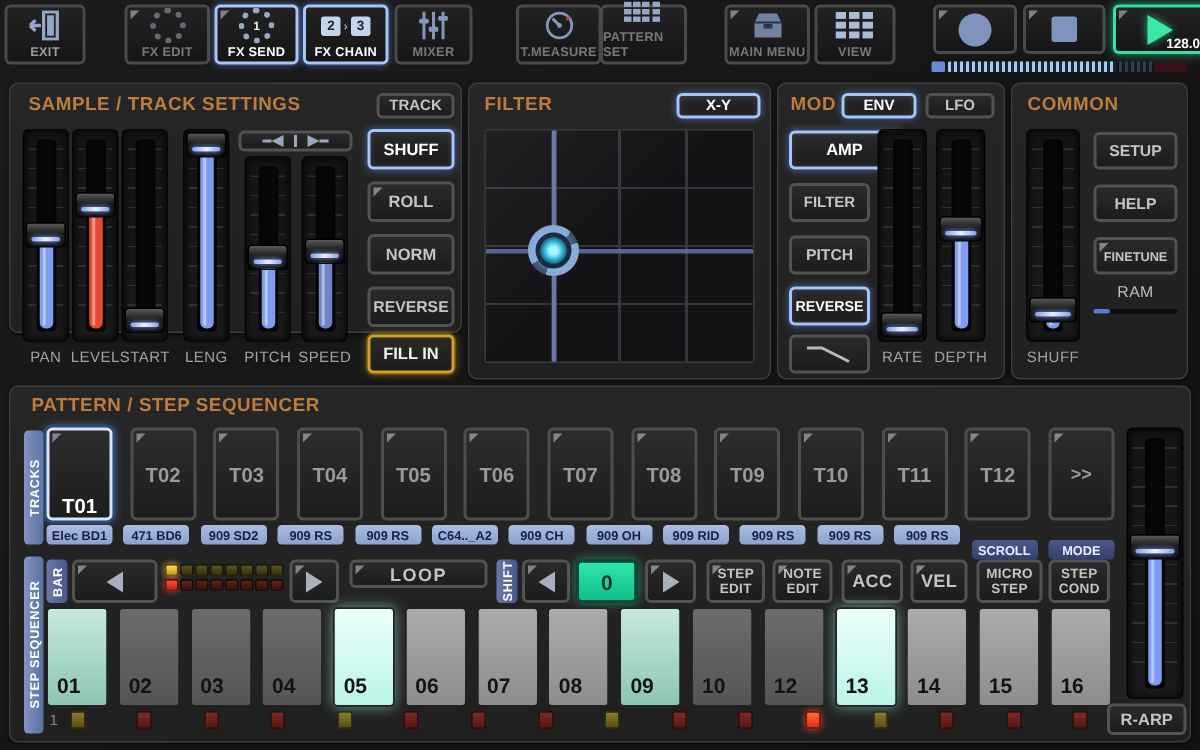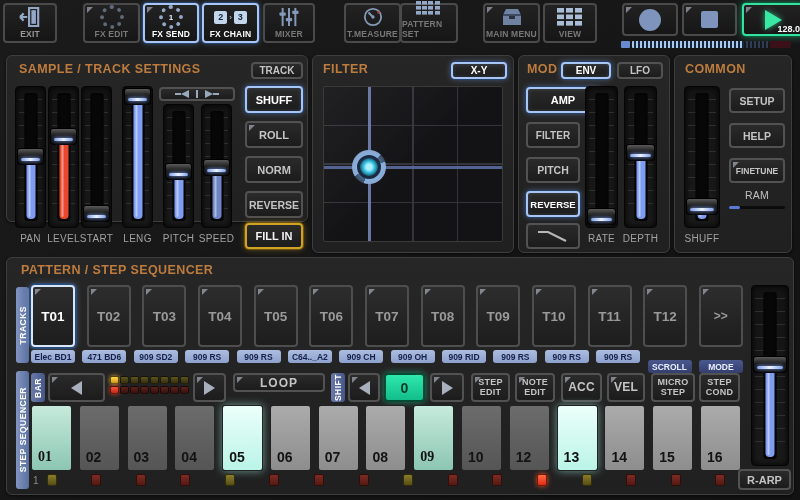--- a/index.html
+++ b/index.html
@@ -95,42 +95,42 @@
 
   
   .rail{position:absolute;background:linear-gradient(90deg,#8294c2,#59709e);border-radius:3px;
        display:flex;align-items:center;justify-content:center;}
   .rail span{writing-mode:vertical-rl;transform:rotate(180deg);color:#fff;font-size:8.5px;
        font-weight:bold;letter-spacing:.5px;white-space:nowrap;}
   .rail2{background:linear-gradient(90deg,#6a7aa8,#475689);}
   .trk{position:relative;width:44px;height:62px;background:linear-gradient(#2d2d2d,#1d1d1d);
        border:2px solid #4e4e4e;border-radius:4px;color:#9a9a9a;font-weight:bold;font-size:13.5px;
        display:flex;align-items:center;justify-content:center;text-align:center;}
-  .trk.on{border-color:#d8e6fa;color:#fff;box-shadow:0 0 0 2px #2a4a7a,0 0 7px rgba(160,200,255,.5);}
+  .trk.on{border-color:#d8e6fa;color:#fff;box-shadow:0 0 0 2px #2a4a7a,0 0 7px rgba(160,200,255,.5);align-items:flex-end;}
   .trk.pm{font-size:10.5px;line-height:1.15;color:#fff;}
   .nchip{width:44px;height:13px;background:linear-gradient(#adbde0,#8ca1cd);border-radius:3px;
        color:#16204a;font-size:8.5px;font-weight:bold;display:flex;align-items:center;justify-content:center;white-space:nowrap;}
   .nchip.dk{background:linear-gradient(#4a588f,#343f6d);color:#e8edff;margin-top:10px;}
   .tri-l{width:0;height:0;border-top:7px solid transparent;border-bottom:7px solid transparent;border-right:11px solid #a8b0be;}
   .tri-r{width:0;height:0;border-top:7px solid transparent;border-bottom:7px solid transparent;border-left:11px solid #a8b0be;}
   .posdisp{background:linear-gradient(#2ee8ad,#12bd8a);border:2px solid #064b34;border-radius:4px;
        color:#05382а;color:#053828;font-size:14px;box-shadow:0 0 7px rgba(40,230,170,.5);}
   .ctrl2{flex-direction:column;line-height:1.1;font-size:9px;letter-spacing:.2px;}
   .ctrl2.big{font-size:12px;}
   .minigrid{position:absolute;display:grid;grid-template-columns:repeat(8,9px);grid-auto-rows:8px;gap:2px 1px;}
   .mb{border-radius:2px;border:1px solid rgba(0,0,0,.6);}
   .mb-y{background:linear-gradient(#5c5420,#37310f);}
   .mb-y.on{background:linear-gradient(#ffd84a,#cf9818);box-shadow:0 0 4px rgba(255,210,70,.8);}
   .mb-r{background:linear-gradient(#5c221c,#37110d);}
   .mb-r.on{background:linear-gradient(#ff5038,#bd2818);box-shadow:0 0 4px rgba(255,80,50,.8);}
 
   .step{position:relative;width:41px;height:66px;border:1px solid #222;border-radius:3px;}
   .st-dark{background:linear-gradient(#6c6c6c,#555);}
   .st-light{background:linear-gradient(#ababab,#8d8d8d);}
-  .st-soft{background:linear-gradient(#c6ead z,#8cc6b2);background:linear-gradient(#c6eadc,#8cc6b2);font-family:Liberation Serif, serif;}
+  .st-soft{background:linear-gradient(#c6ead z,#8cc6b2);background:linear-gradient(#c6eadc,#8cc6b2);}
   .st-bright{background:linear-gradient(#ecfffa,#baf4e8);box-shadow:0 0 9px rgba(170,255,240,.55);}
   .step b{position:absolute;left:6px;bottom:5px;color:#131313;font-size:14px;}
   .uic{width:10px;height:12px;border-radius:2px;}
   .ic-olive{background:linear-gradient(#8a7c2c,#574e16);border:1px solid #332d0a;}
   .ic-red{background:linear-gradient(#7c2c24,#521a13);border:1px solid #330e09;}
   .ic-red-hot{background:linear-gradient(#ff6a40,#dd2e16);border:1px solid #7a1808;box-shadow:0 0 5px rgba(255,90,50,.85);}
 
   .flexrow{position:absolute;display:flex;justify-content:space-between;}
   svg{display:block;}
 </style>

